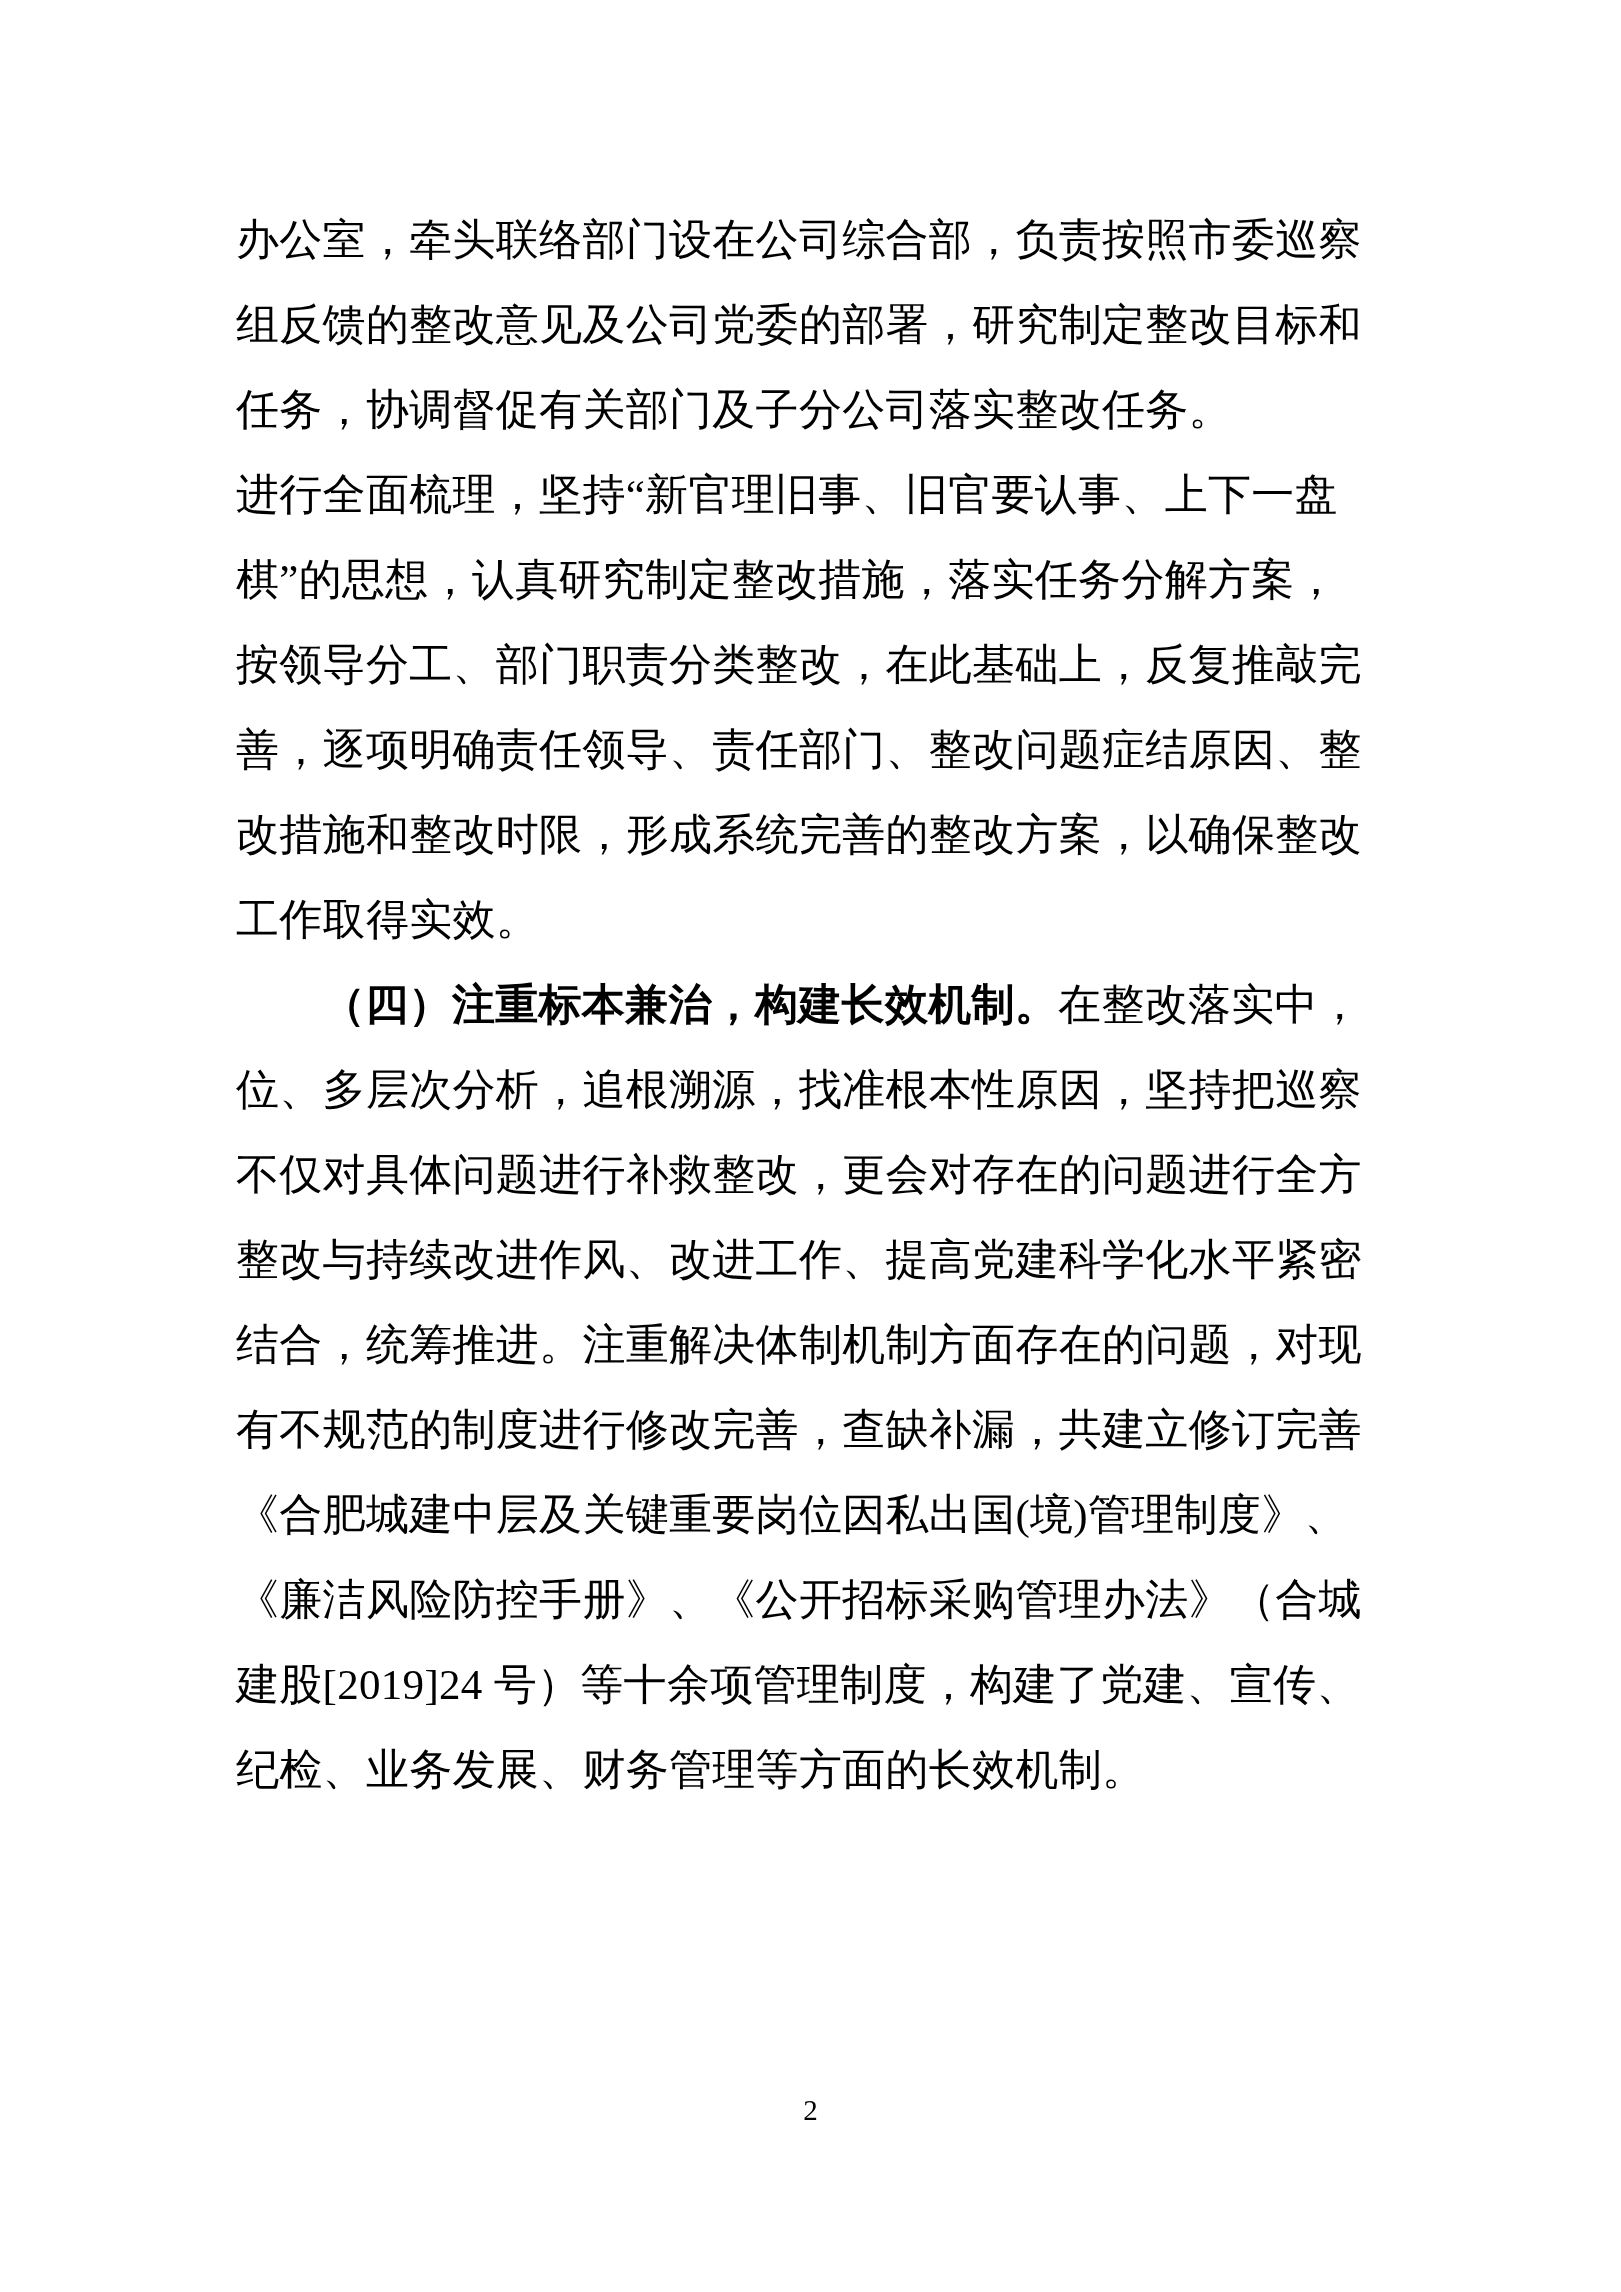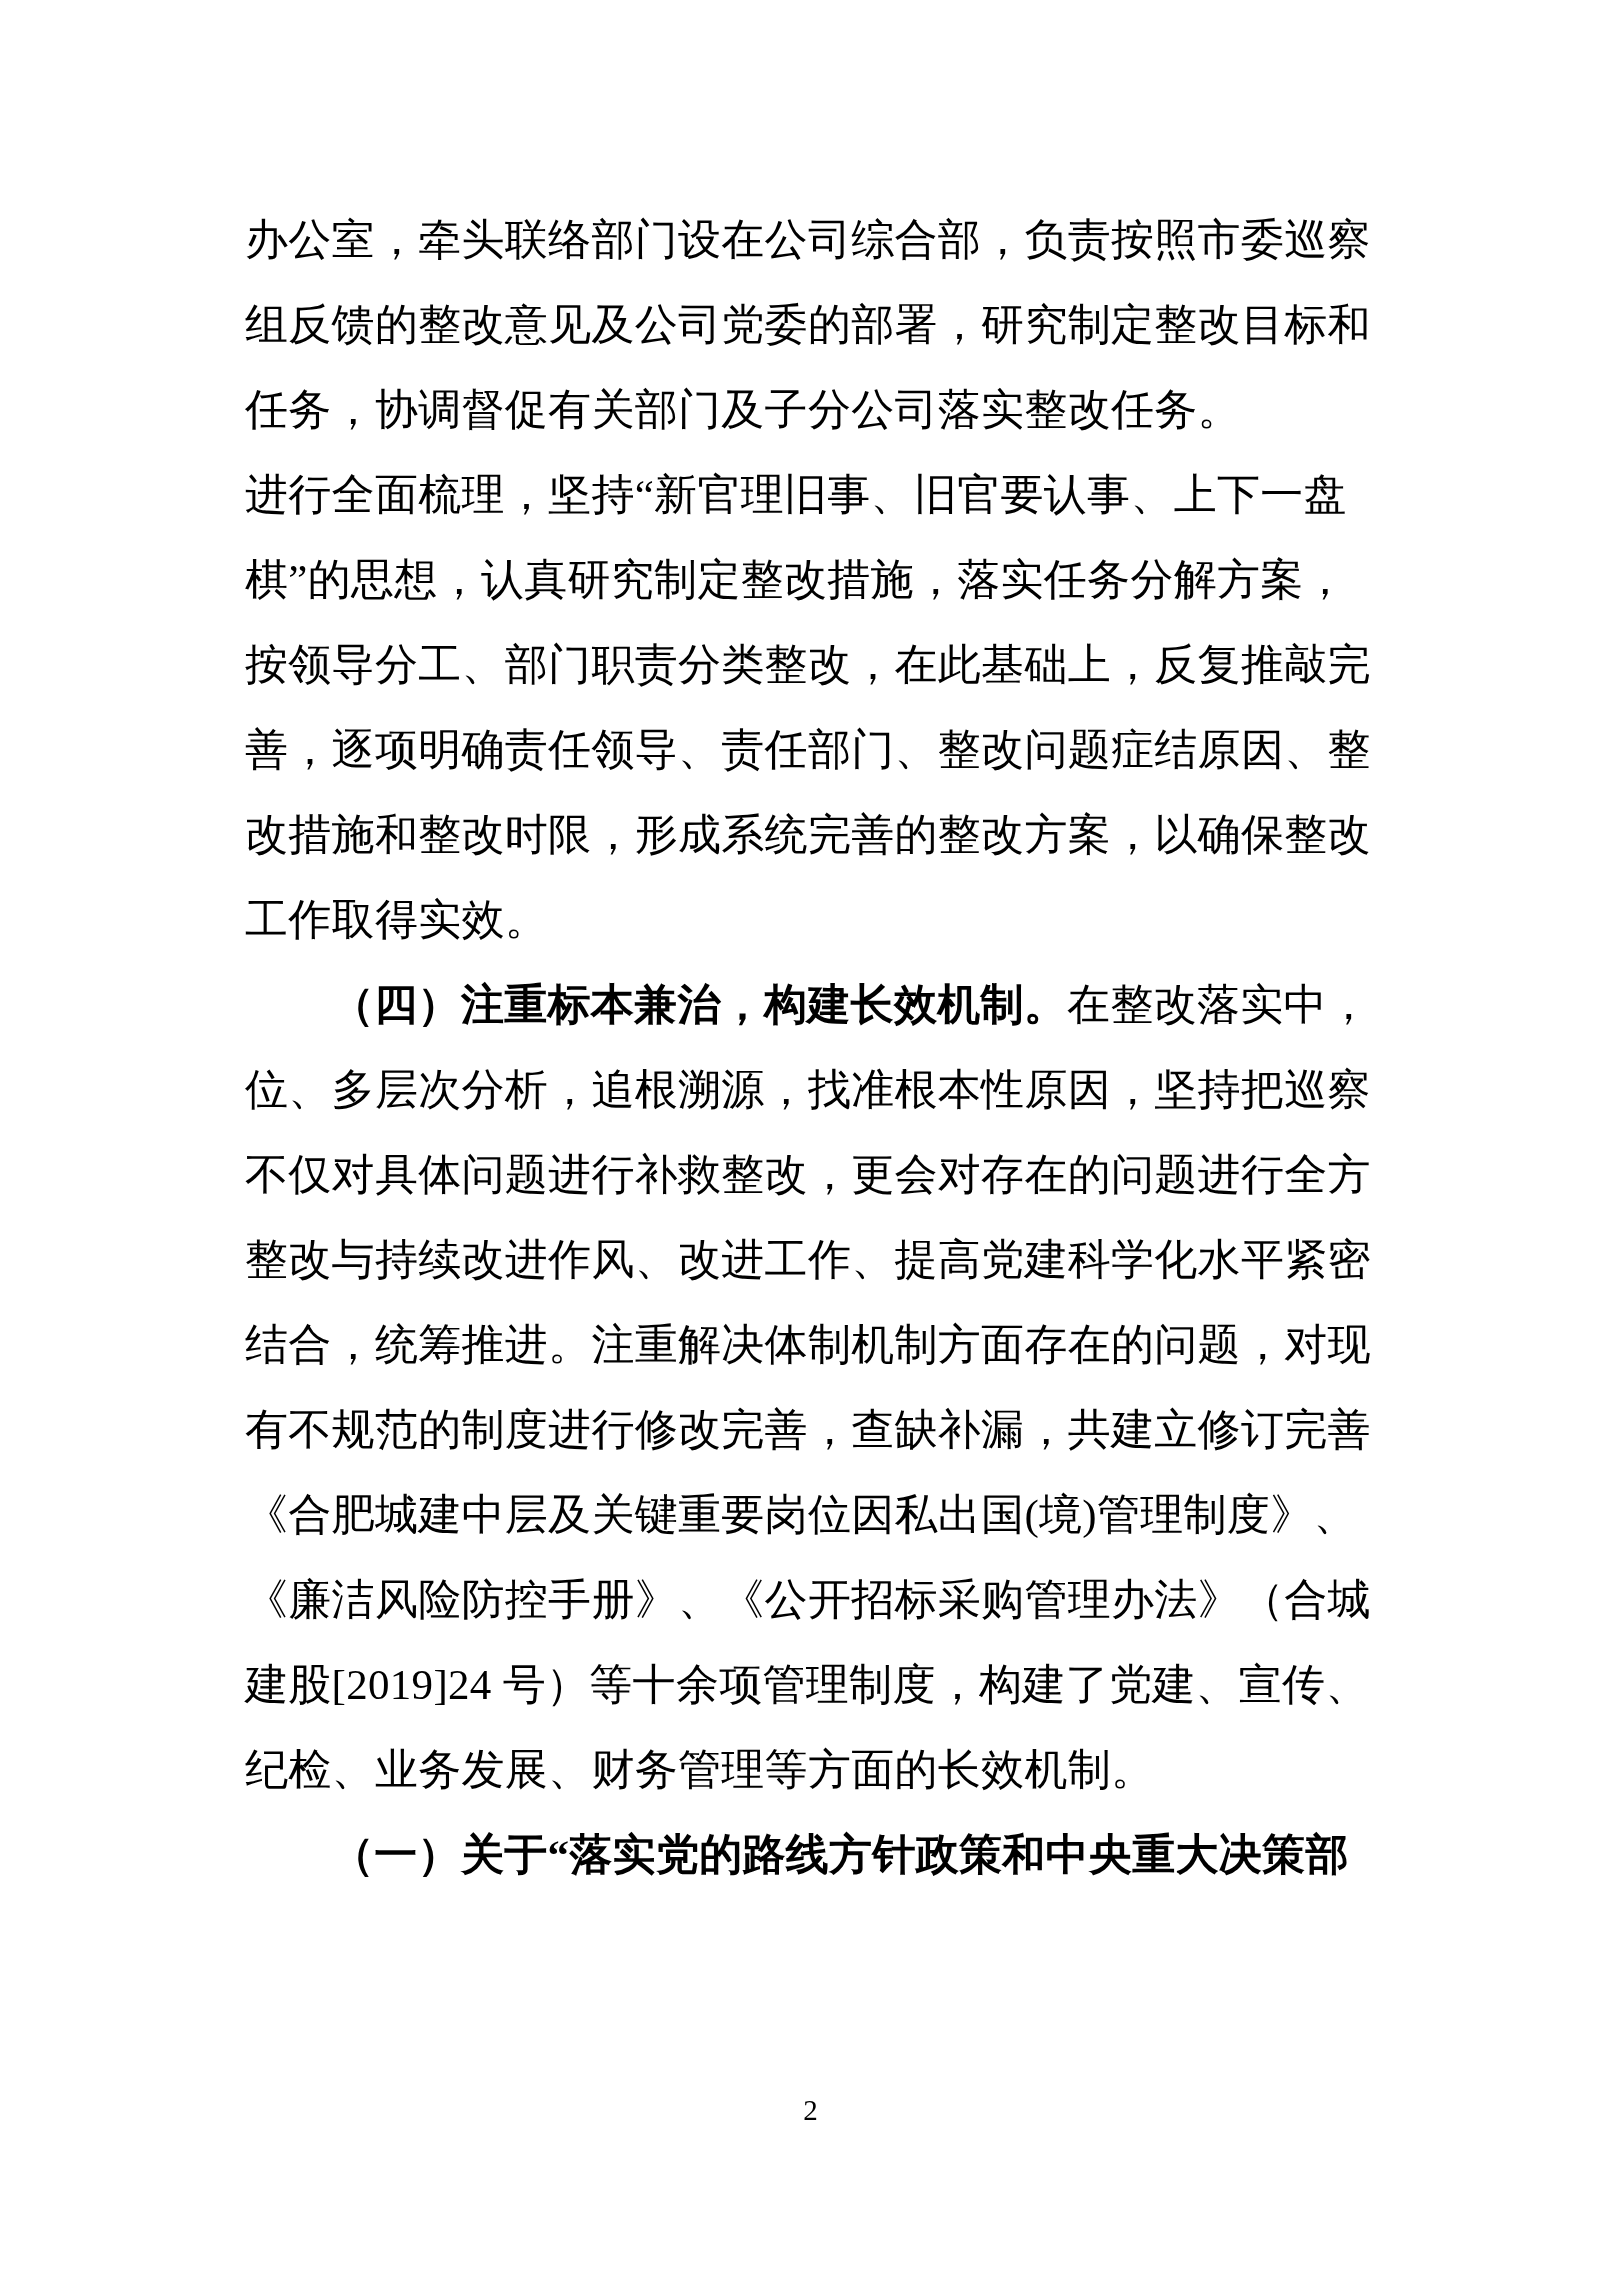--- a/index.html
+++ b/index.html
@@ -10,21 +10,21 @@
   .page {
     position: relative;
     width: 1621px;
     height: 2293px;
     background: #ffffff;
     overflow: hidden;
     color: #000000;
   }
   .content {
     position: absolute;
-    left: 245px;
+    left: 236px;
     top: 197px;
     width: 1129px;
   }
   .line {
     height: 85px;
     line-height: 85px;
     font-size: 43px;
     letter-spacing: 0.3px;
     white-space: nowrap;
     font-family: "Liberation Serif", serif;
@@ -73,17 +73,16 @@
       <div class="line indent"><span class="seg-bold-kaiti">（四）注重标本兼治，构建长效机制。</span><span class="seg-body">在整改落实中，</span></div>
       <div class="line"><span class="seg-body">位、多层次分析，追根溯源，找准根本性原因，坚持把巡察</span></div>
       <div class="line"><span class="seg-body">不仅对具体问题进行补救整改，更会对存在的问题进行全方</span></div>
       <div class="line"><span class="seg-body">整改与持续改进作风、改进工作、提高党建科学化水平紧密</span></div>
       <div class="line"><span class="seg-body">结合，统筹推进。注重解决体制机制方面存在的问题，对现</span></div>
       <div class="line"><span class="seg-body">有不规范的制度进行修改完善，查缺补漏，共建立修订完善</span></div>
       <div class="line"><span class="seg-body">《合肥城建中层及关键重要岗位因私出国(境)管理制度》、</span></div>
       <div class="line"><span class="seg-body">《廉洁风险防控手册》、《公开招标采购管理办法》（合城</span></div>
       <div class="line"><span class="seg-body">建股[2019]24 号）等十余项管理制度，构建了党建、宣传、</span></div>
       <div class="line"><span class="seg-body">纪检、业务发展、财务管理等方面的长效机制。</span></div>
-      <div class="line indent"><span class="seg-bold-kaiti">（一）关于“落实党的路线方针政策和中央重大决策部</span></div>
     </div>
   <div class="page-number">2</div>
 </div>
 
 
 </body></html>

